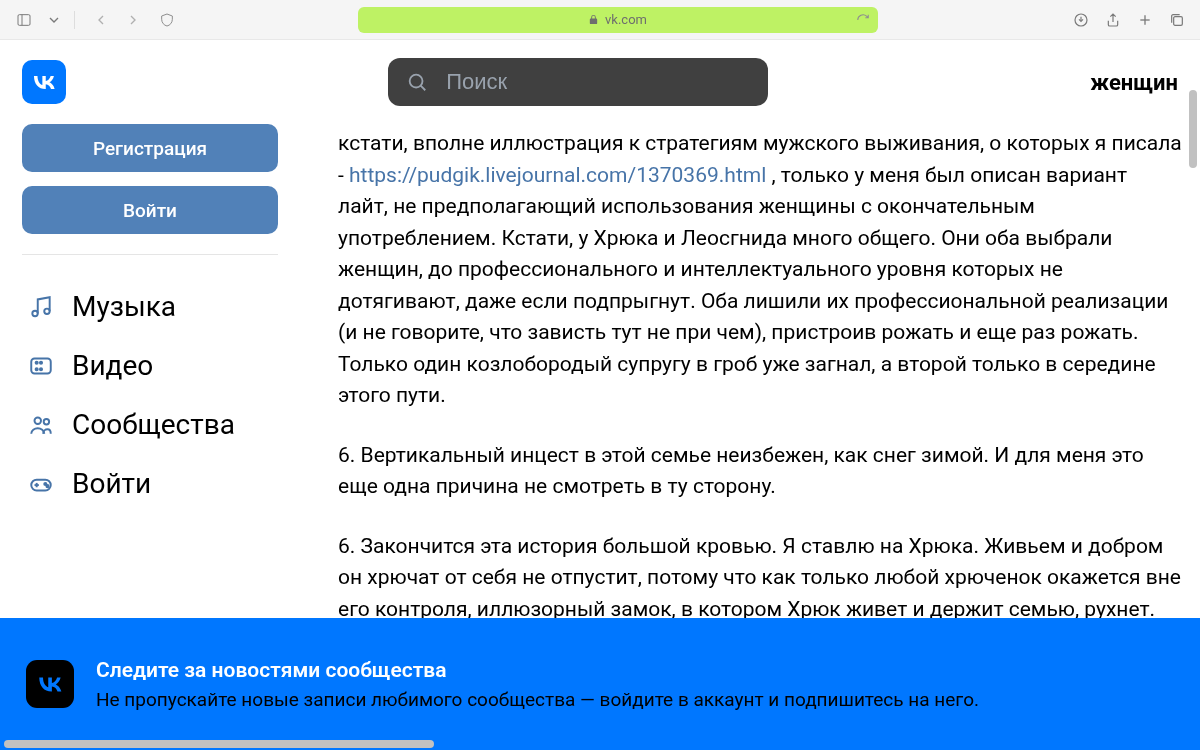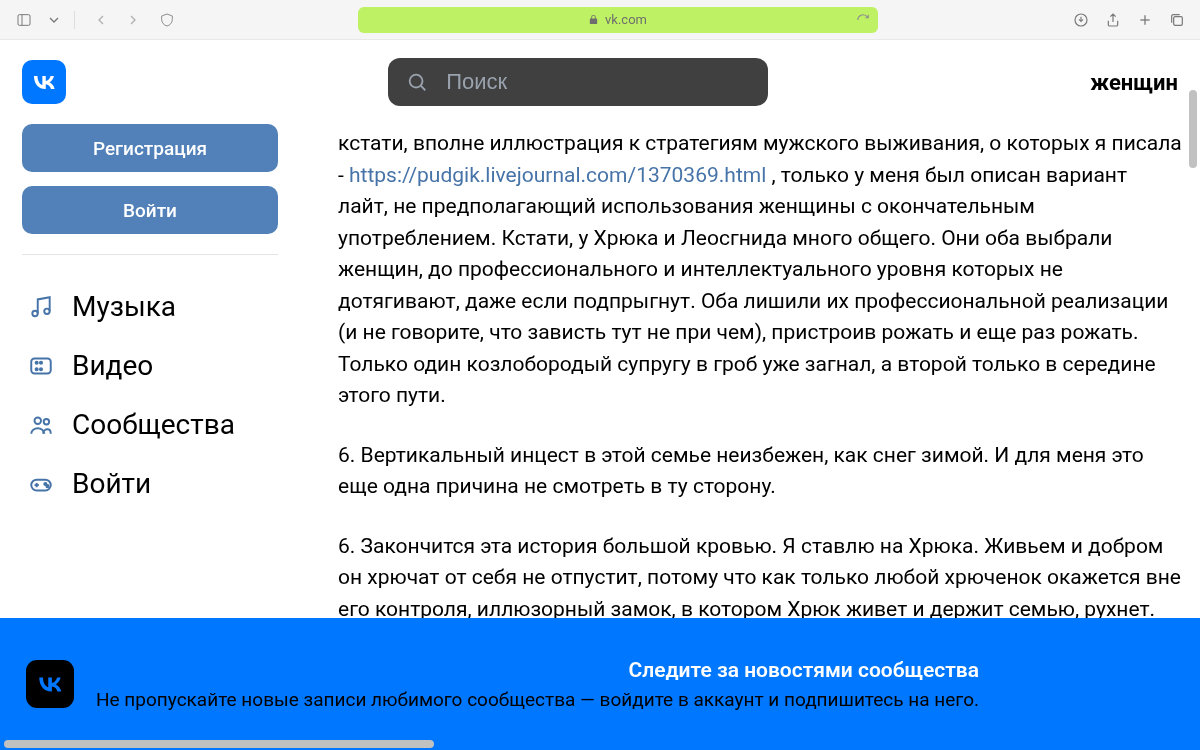--- a/index.html
+++ b/index.html
@@ -129,21 +129,20 @@
 
 .banner {
   position:absolute;
   bottom:0; left:0; right:0;
   height: 132px;
   background:#0077ff;
   display:flex;
   align-items:center;
   padding: 0 26px;
   gap: 22px;
-  text-align: right;
 }
 .banner-logo {
   width:48px; height:48px;
   background:#000;
   border-radius: 11px;
   display:flex; align-items:center; justify-content:center;
 }
 .banner-logo svg { width:30px; height:30px; fill:#0077ff; }
 .banner-text h3 { color:#fff; font-size:21px; font-weight:600; margin-bottom:6px; }
 .banner-text p { color:#000000; font-size:19px; }

